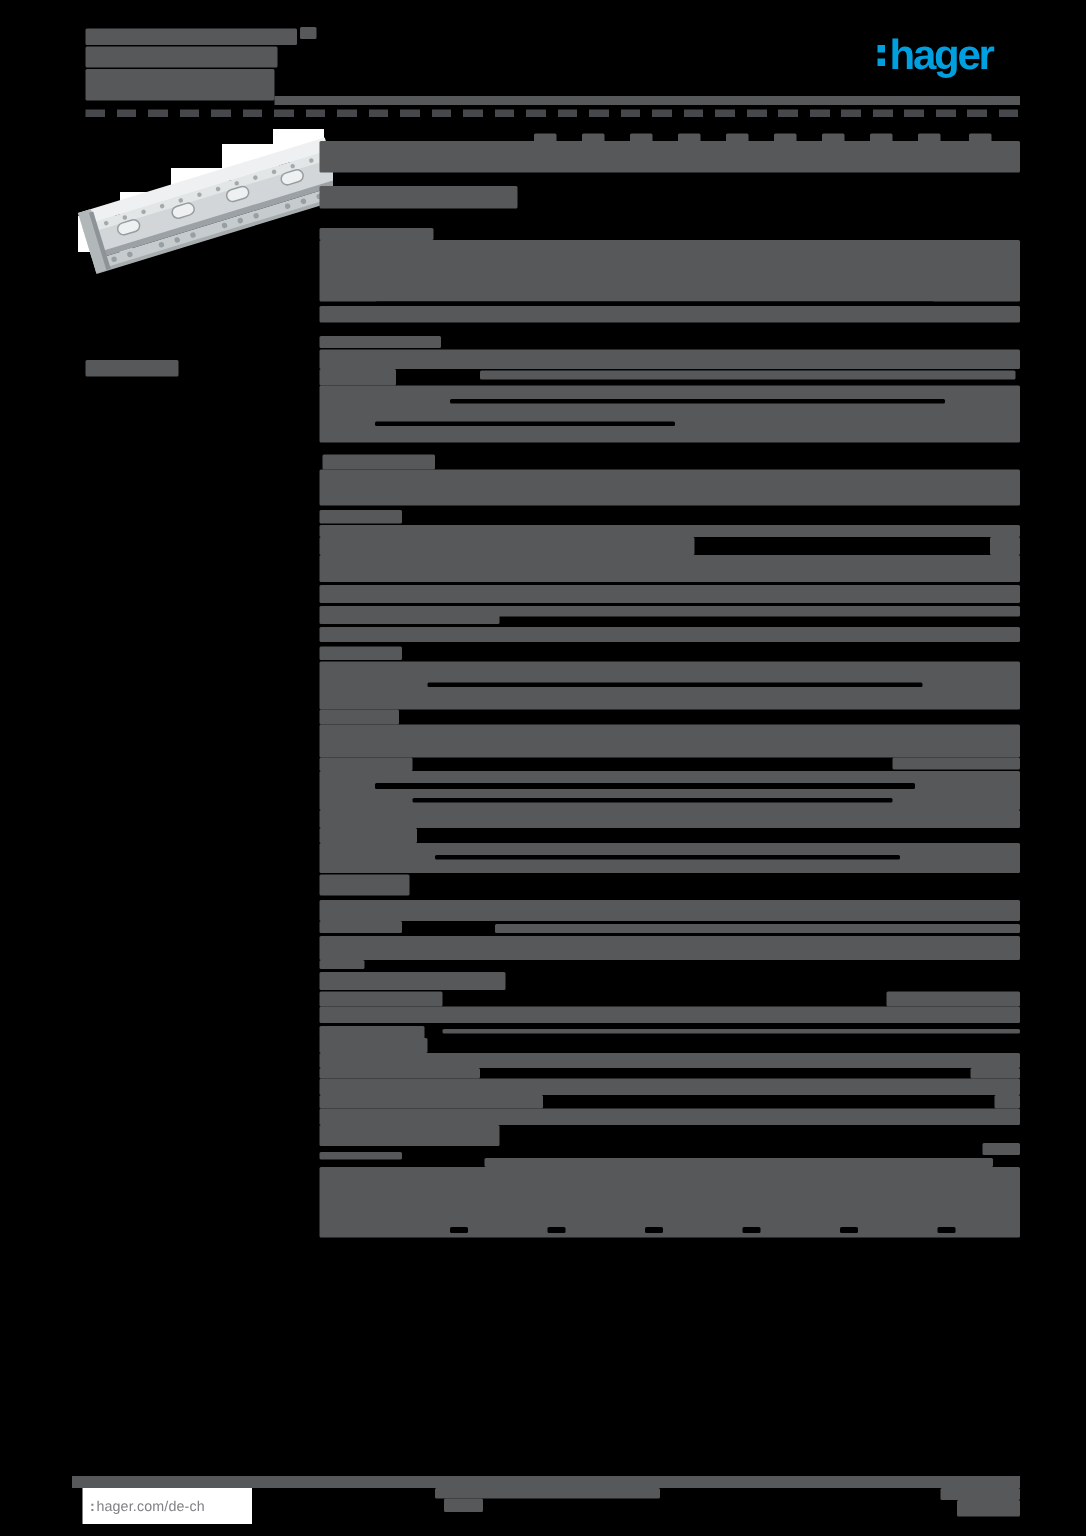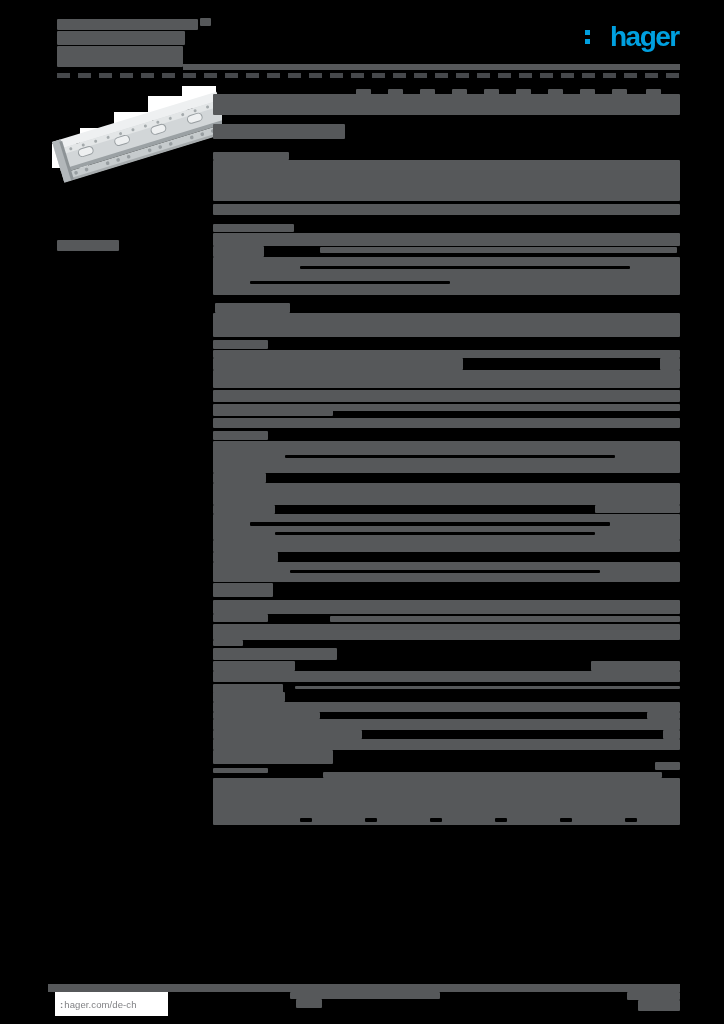--- a/index.html
+++ b/index.html
@@ -7,21 +7,21 @@
     position:relative;
     width:724px;height:1024px;
     background:#000;
     overflow:hidden;
     font-family:"Liberation Sans",sans-serif;
   }
   .slab{position:absolute;border-radius:1px;}
   
   .logo{
     position:absolute;left:585px;top:26px;
-    display:flex;align-items:flex-end;gap:20px;
+    display:flex;align-items:flex-end;gap:3px;
   }
   .logo-colon{display:flex;flex-direction:column;gap:4px;padding-bottom:5px;}
   .logo-colon i{width:5px;height:5px;display:block;background:var(--logo-blue);}
   .logo-word{
     font-weight:bold;font-size:28px;line-height:0.82;
     letter-spacing:-1.5px;color:var(--logo-blue);
   }
   
   .header-rule{position:absolute;left:183px;top:64px;width:497px;height:6px;background:var(--slab);}
   .dash-row{

